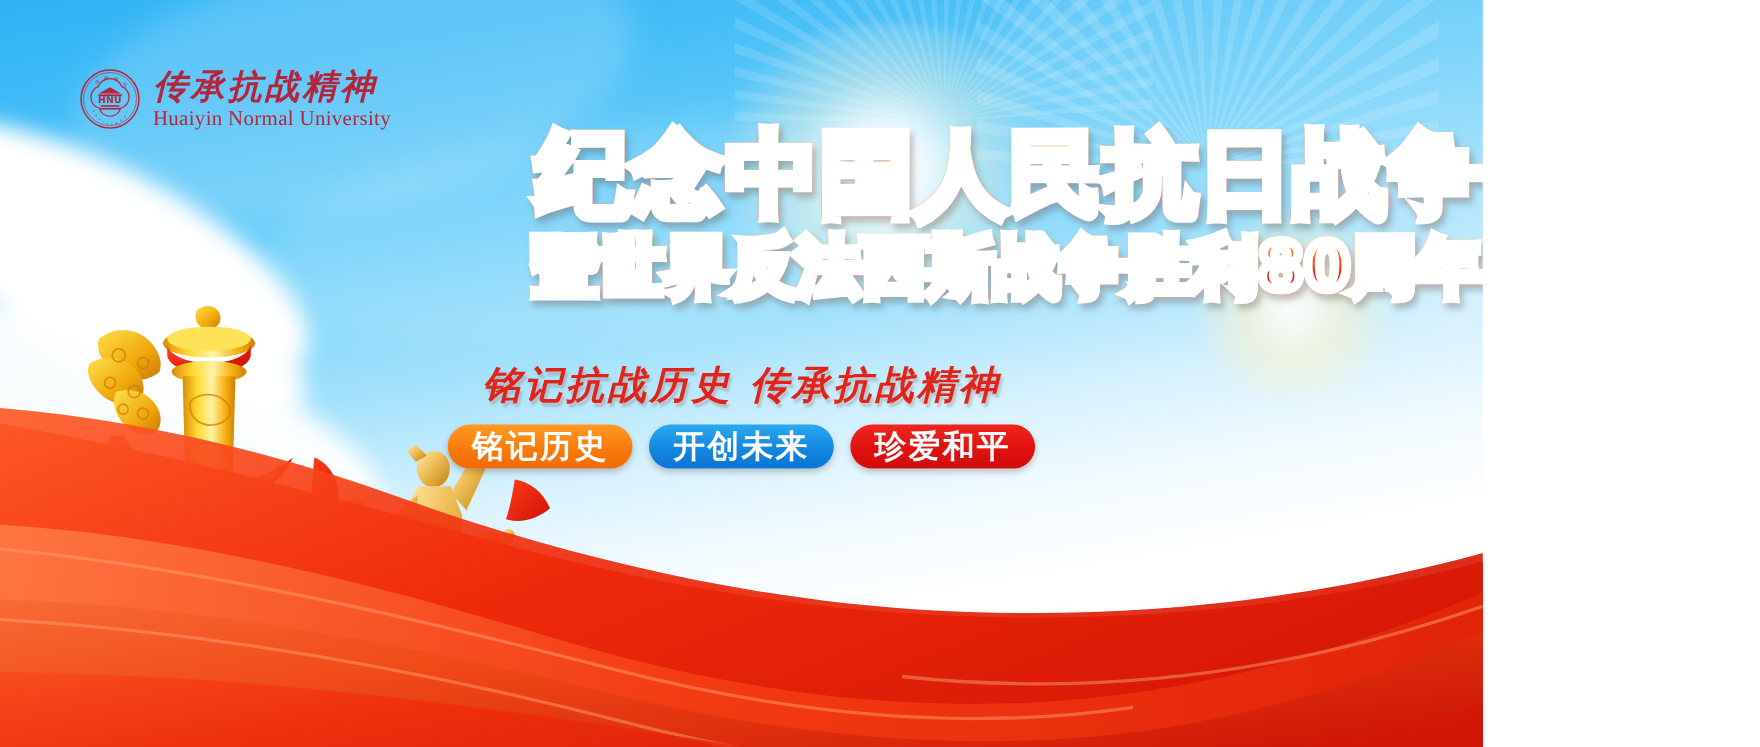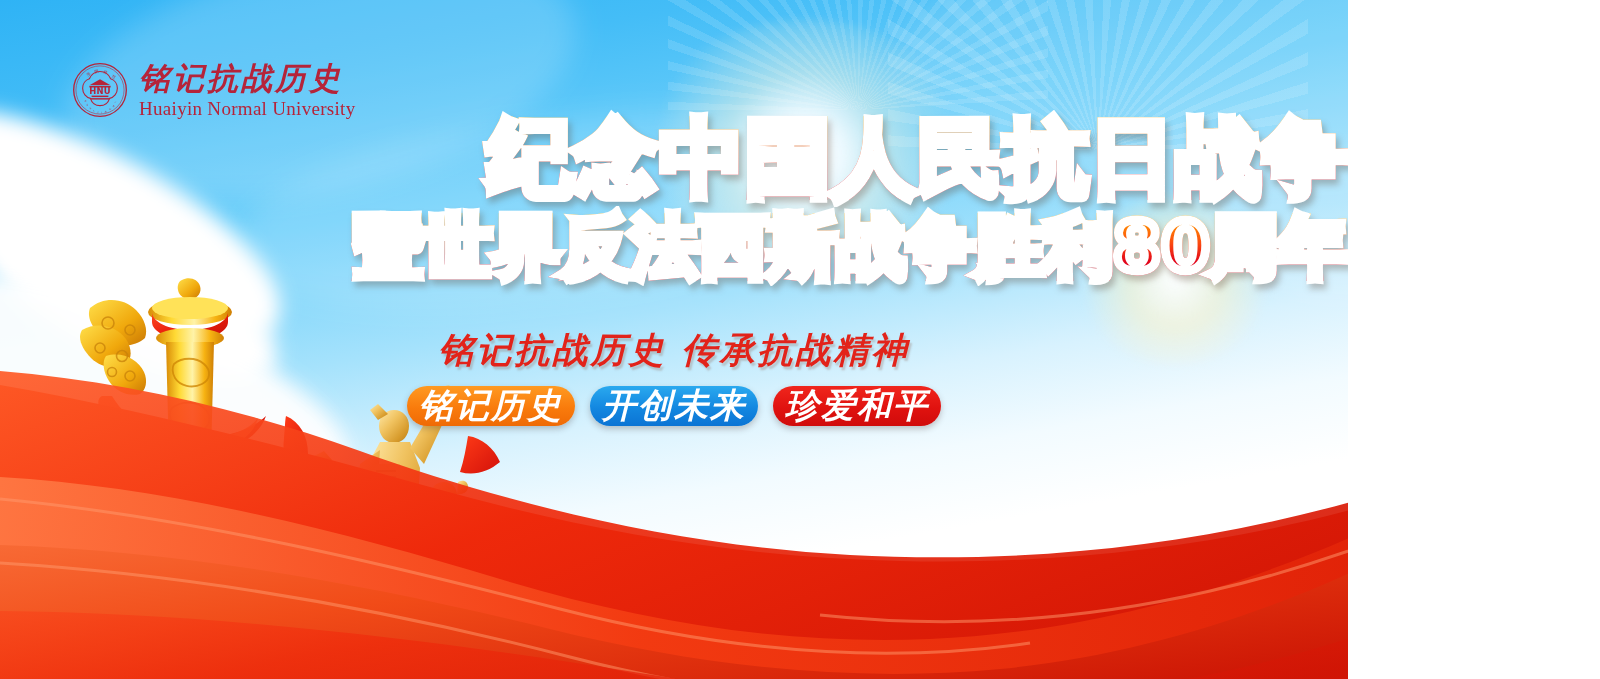--- a/index.html
+++ b/index.html
@@ -73,39 +73,38 @@
   .headline{position:absolute;left:0;right:0;top:116px;text-align:right;}
   .hl-line{
     font-family:"DejaVu Sans","Liberation Sans",sans-serif;
     font-weight:900;line-height:1;white-space:nowrap;
     background:linear-gradient(180deg,#ffae00 0%,#ff8a00 16%,#fb4b10 44%,#e2041b 72%,#d70016 100%);
     -webkit-background-clip:text;background-clip:text;color:transparent;
     -webkit-text-stroke:9px #ffffff;paint-order:stroke fill;
     filter:drop-shadow(3px 5px 3px rgba(90,60,40,.30));
   }
   .hl1{font-size:84px;letter-spacing:2px;}
-  .hl2{font-size:68px;letter-spacing:1px;margin-top:13px;}
+  .hl2{font-size:59px;letter-spacing:1px;margin-top:13px;}
 
   .subtitle{
     position:absolute;left:0;right:0;top:327px;text-align:center;
     font-family:"DejaVu Serif","Liberation Serif",serif;
     font-size:35px;font-weight:700;font-style:italic;color:#e2231a;
     letter-spacing:3px;white-space:nowrap;
     text-shadow:2px 3px 2px rgba(150,120,110,.35);
   }
 
   
   .pills{position:absolute;left:0;right:0;top:386px;display:flex;justify-content:center;gap:15px;}
   .pill{
     min-width:168px;height:40px;border-radius:21px;
     display:flex;align-items:center;justify-content:center;
     font-family:"DejaVu Sans","Liberation Sans",sans-serif;
-    font-size:34px;font-weight:700;color:#fff;letter-spacing:2px;
+    font-size:29px;font-weight:700;color:#fff;letter-spacing:2px;
     box-shadow:0 3px 6px rgba(60,40,30,.26);
-    font-style:italic;
   }
   .p-orange{background:linear-gradient(180deg,#ff9a22 0%,#f97b0c 55%,#ef6a05 100%);}
   .p-green {background:linear-gradient(180deg,#3fa32a 0%,#2e8b1c 55%,#25781a 100%);}
   .p-red   {background:linear-gradient(180deg,#f0261d 0%,#e0120f 55%,#d00b0b 100%);}
   .p-blue  {background:linear-gradient(180deg,#2aa9ef 0%,#1387e0 55%,#0b74d4 100%);}
 
   
   .silk{position:absolute;left:0;bottom:0;width:1600px;height:330px;}
 </style>
 </head>
@@ -152,21 +151,21 @@
         <text x="39" y="89" transform="rotate(-16 39 89)">I</text>
         <text x="45" y="92" transform="rotate(-6 45 92)">Y</text>
         <text x="52" y="92" transform="rotate(6 52 92)">I</text>
         <text x="58" y="90" transform="rotate(17 58 90)">N</text>
         <text x="66" y="85" transform="rotate(31 66 85)">U</text>
         <text x="72" y="79" transform="rotate(43 72 79)">N</text>
         <text x="76" y="72" transform="rotate(54 76 72)">I</text>
       </g>
     </svg>
     <div class="logo-text">
-      <div class="logo-cn">铭记抗战历史</div>
+      <div class="logo-cn">传承抗战精神</div>
       <div class="logo-en">Huaiyin Normal University</div>
     </div>
   </div>
 
   <svg class="art huabiao" viewBox="0 0 190 300">
     <defs>
       <linearGradient id="gGold" x1="0" y1="0" x2="1" y2="0">
         <stop offset="0%" stop-color="#d98c07"></stop>
           <stop offset="28%" stop-color="#ffd934"></stop>
         <stop offset="55%" stop-color="#fff3a8"></stop>

